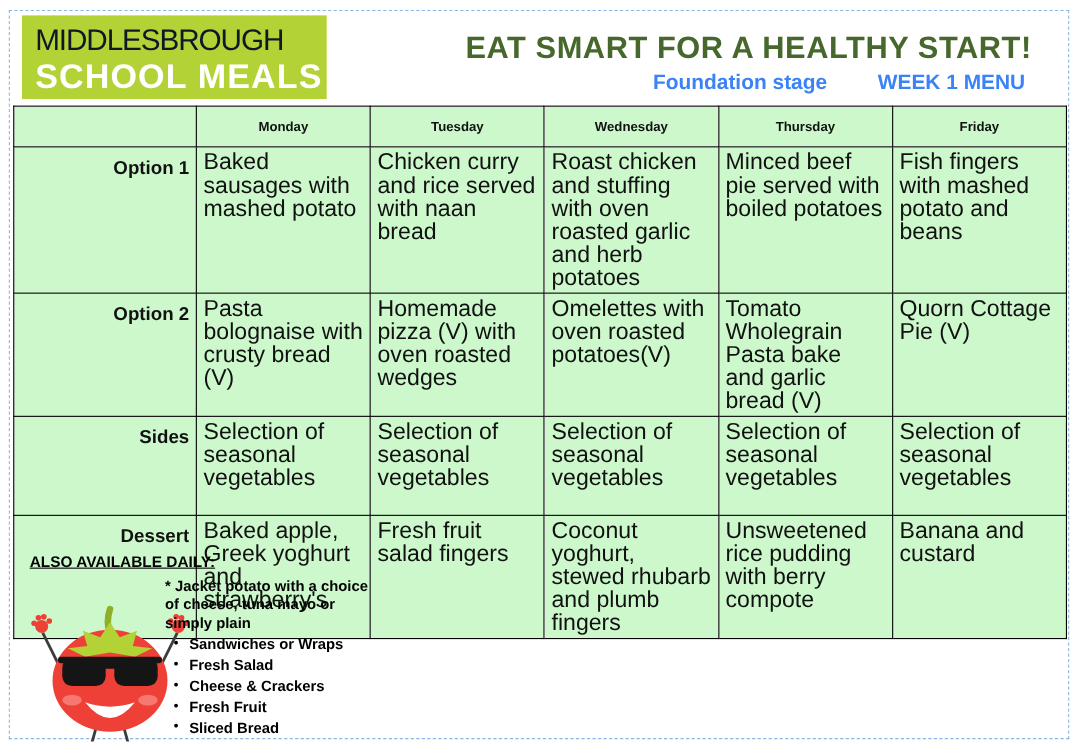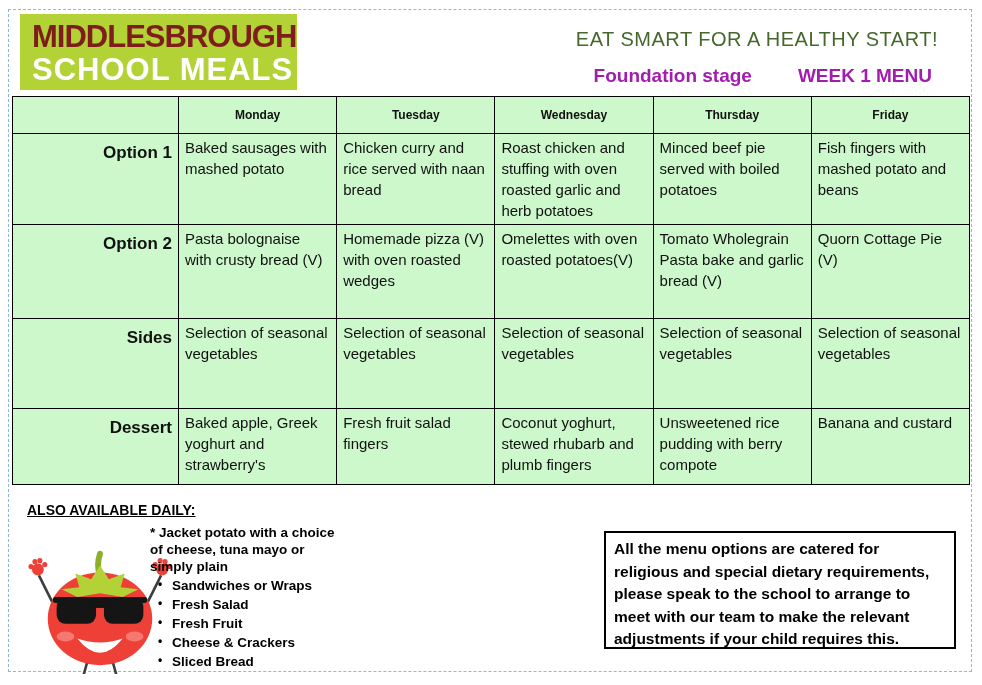--- a/index.html
+++ b/index.html
@@ -7,34 +7,34 @@
               font-family:"Liberation Sans", sans-serif; color:#111; overflow:hidden; }
   #page { position:relative; width:982px; height:685px; background:#fff; }
 
   
   .page-boundary { position:absolute; left:8px; top:9px; width:964px; height:663px;
                    border:1px dashed #8fb7e4; pointer-events:none; }
 
   
   .logo { position:absolute; left:20px; top:14px; width:277px; height:76px;
           background:#b2d235; padding:6px 0 0 12px; }
-  .logo .l1 { font-size:31px; font-weight:700; letter-spacing:-1px; color:#7f1d1d; line-height:33px; }
+  .logo .l1 { font-size:27px; font-weight:400; letter-spacing:-1px; color:#0f172a; line-height:33px; }
   .logo .l2 { font-size:31px; font-weight:800; letter-spacing:1px; color:#ffffff; line-height:33px; }
 
   
   .tagline { position:absolute; top:28px; right:44px; width:560px; text-align:right;
-             font-size:20px; font-weight:normal; color:#47682c; letter-spacing:0.5px; }
+             font-size:28px; font-weight:bold; color:#47682c; letter-spacing:0.5px; }
   .stage-line { position:absolute; top:65px; right:50px; display:flex; gap:46px;
-                font-size:19px; font-weight:bold; color:#a21caf; }
+                font-size:19px; font-weight:bold; color:#3b82f6; }
 
   
   table.menu { position:absolute; left:12px; top:96px; width:958px;
                border-collapse:collapse; table-layout:fixed; }
   table.menu td, table.menu th { border:1.4px solid #000; background:#ccf8cb;
-               vertical-align:top; padding:3px 6px; font-size:15px; line-height:21px;
+               vertical-align:top; padding:3px 6px; font-size:21px; line-height:21px;
                text-align:left; font-weight:normal; overflow:hidden; }
   table.menu th.day { text-align:center; vertical-align:middle; font-weight:bold;
                font-size:12px; height:37px; padding:2px; }
   table.menu td.rowlabel { text-align:right; font-weight:bold; font-size:17px; padding-top:8px; }
   col.c-label { width:166px; }
   tr.r-opt1 { height:90px; } tr.r-opt2 { height:94px; }
   tr.r-sides { height:90px; } tr.r-dessert { height:76px; }
 
   
   .also-heading { position:absolute; left:14px; top:502px; font-size:14px; font-weight:bold;
@@ -166,21 +166,20 @@
     </g>
 
     <path d="M52,104 Q75,133 98,104 Q75,112 52,104 Z" fill="#ffffff"></path>
   </svg>
 
   <div class="daily-block">
     <div>* Jacket potato with a choice of cheese, tuna mayo or simply plain</div>
     <ul>
       <li>Sandwiches or Wraps</li>
       <li>Fresh Salad</li>
+      <li>Cheese &amp; Crackers</li>
       <li>Fresh Fruit</li>
-      <li>Cheese &amp; Crackers</li>
       <li>Sliced Bread</li>
     </ul>
   </div>
 
-  <div class="diet-box">All the menu options are catered for religious and special dietary requirements, please speak to the school to arrange to meet with our team to make the relevant adjustments if your child requires this.</div>
 
 </div>
 
 </body></html>

